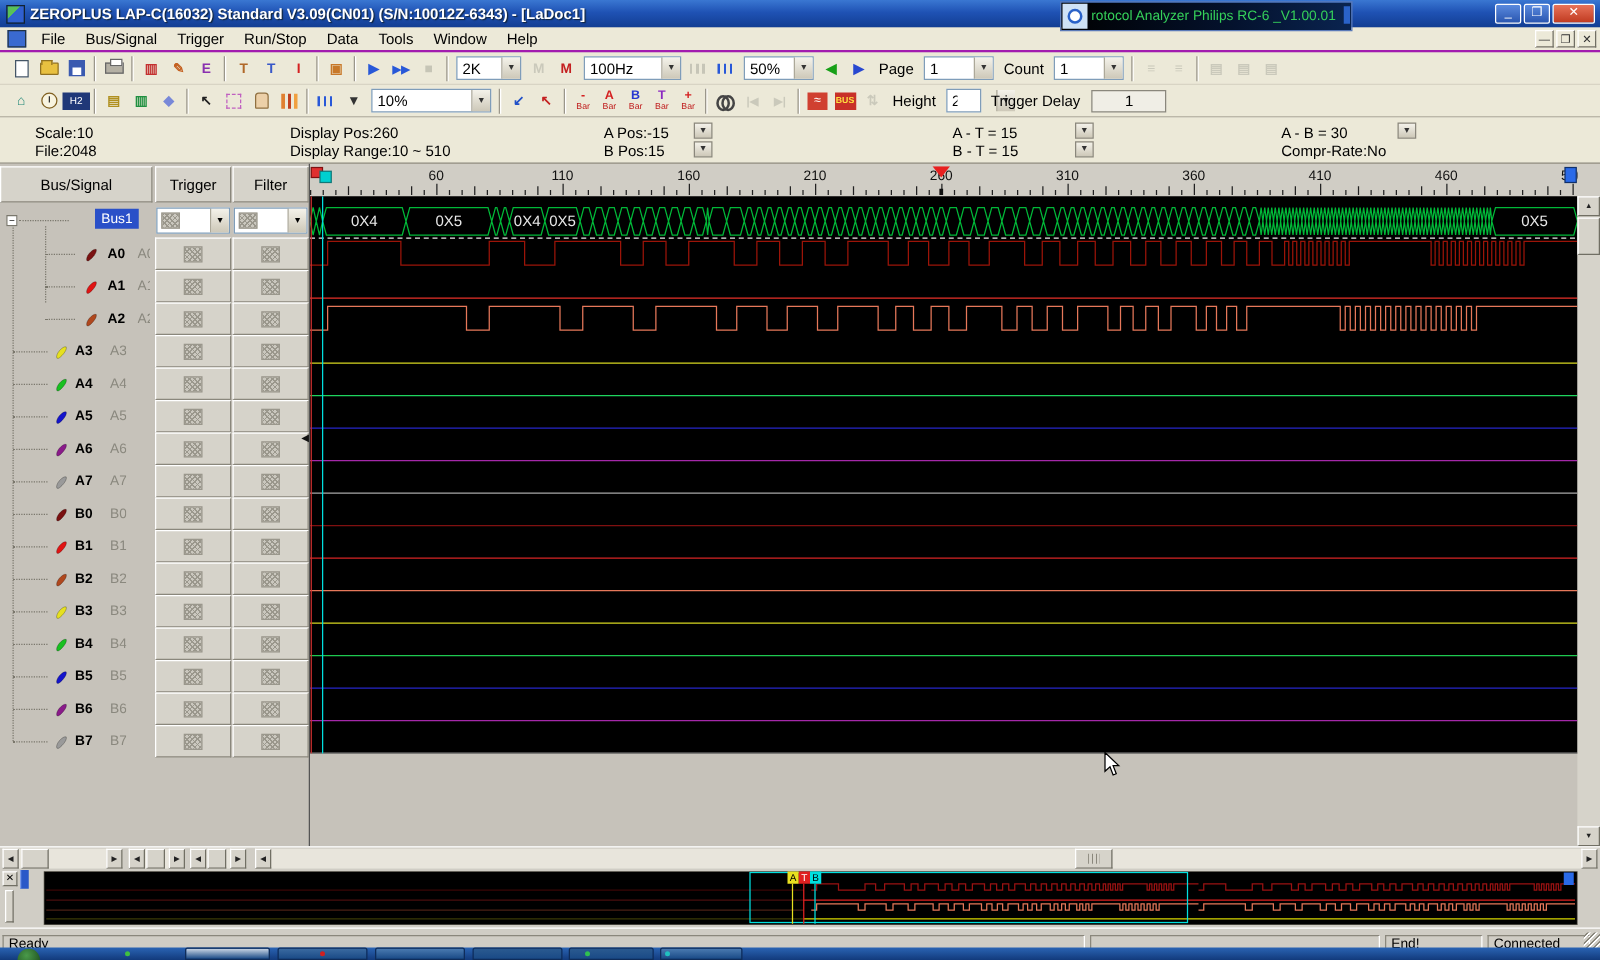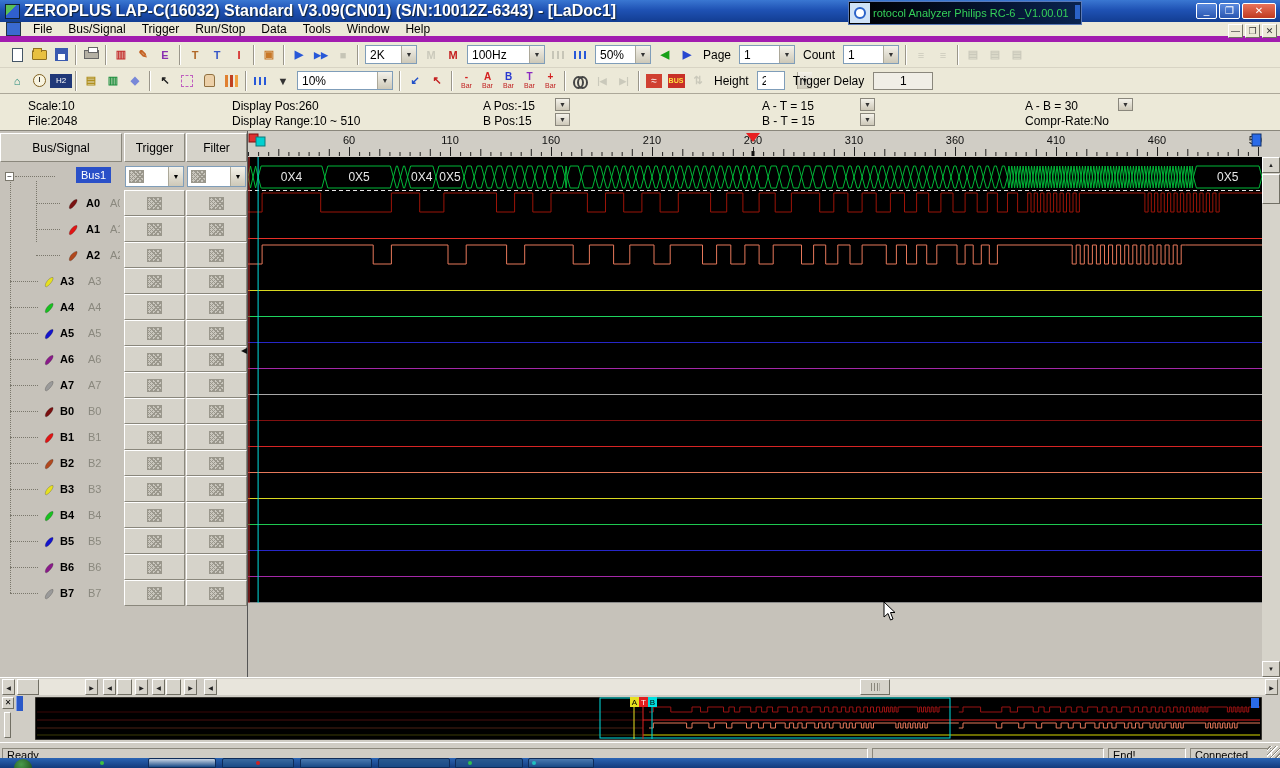--- a/index.html
+++ b/index.html
@@ -3,35 +3,35 @@
 <meta charset="utf-8">
 <style>
   html,body{margin:0;padding:0;background:#444;}
   .screen *{box-sizing:border-box;}
   .screen{position:relative;width:1280px;height:768px;overflow:hidden;background:#d0cdc5;
     font-family:"Liberation Sans",sans-serif;font-size:11px;color:#000;user-select:none;}
   
   .titlebar{position:absolute;left:0;top:0;width:1280px;height:22px;
     background:linear-gradient(180deg,#3a77d2 0%,#1f52b4 45%,#123d92 100%);display:flex;align-items:center;}
   .app-icon{width:15px;height:15px;margin:0 4px 0 5px;background:linear-gradient(135deg,#58c058 0 40%,#3060d0 40% 100%);border:1px solid #123;}
-  .title-text{color:#fff;font-size:16px;font-weight:bold;text-shadow:1px 1px 1px #123;white-space:nowrap;}
+  .title-text{color:#fff;font-size:12px;font-weight:bold;text-shadow:1px 1px 1px #123;white-space:nowrap;}
   .tb-btns{position:absolute;right:4px;top:3px;display:flex;gap:2px;}
   .tb-btn{width:21px;height:16px;border:1px solid #fff;border-radius:2px;color:#fff;
     font-size:10px;line-height:14px;text-align:center;background:linear-gradient(180deg,#5a8ade,#2a56b0);}
   .tb-btn.close{background:linear-gradient(180deg,#e8735a,#c03a20);width:34px;}
   
   .float-win{position:absolute;left:848px;top:1px;width:234px;height:24px;
     background:linear-gradient(90deg,#000 0%,#04122e 60%,#0a2450 100%);border:1px solid #5a7ab8;display:flex;align-items:center;z-index:50;}
   .float-icon{width:20px;height:20px;background:#cfe2f6;margin:1px;display:flex;align-items:center;justify-content:center;}
   .float-icon span{width:12px;height:12px;border:2px solid #2a62c8;border-radius:50%;background:#fff;}
   .float-title{color:#35d05a;font-size:11px;white-space:nowrap;margin-left:2px;}
   .float-nub{position:absolute;right:1px;top:3px;width:5px;height:14px;background:#2a62c8;}
   
   .menubar{position:absolute;left:0;top:22px;width:1280px;height:20px;background:#ece9d8;
-    border-bottom:6px solid #a21caf;display:flex;align-items:center;}
+    border-bottom:2px solid #a21caf;display:flex;align-items:center;}
   .mdi-icon{width:15px;height:14px;margin:0 4px 0 6px;background:#3a6ad0;border:1px solid #234;}
   .menu-item{padding:2px 8px;font-size:12px;}
   .mdi-btns{position:absolute;right:3px;top:2px;display:flex;gap:2px;}
   .mdi-btn{width:15px;height:14px;background:#ece9d8;border:1px solid;border-color:#fff #716f64 #716f64 #fff;
     font-size:9px;line-height:12px;text-align:center;color:#333;}
   
   .toolbar{position:absolute;left:0;width:1280px;height:26px;background:#ece9d8;display:flex;align-items:center;padding-left:6px;}
   .toolbar.r1{top:42px;border-bottom:1px solid #d8d4c4;}
   .toolbar.r2{top:68px;border-bottom:1px solid #aca899;}
   .tbtn{width:22px;height:22px;display:flex;align-items:center;justify-content:center;font-size:11px;flex:none;}

